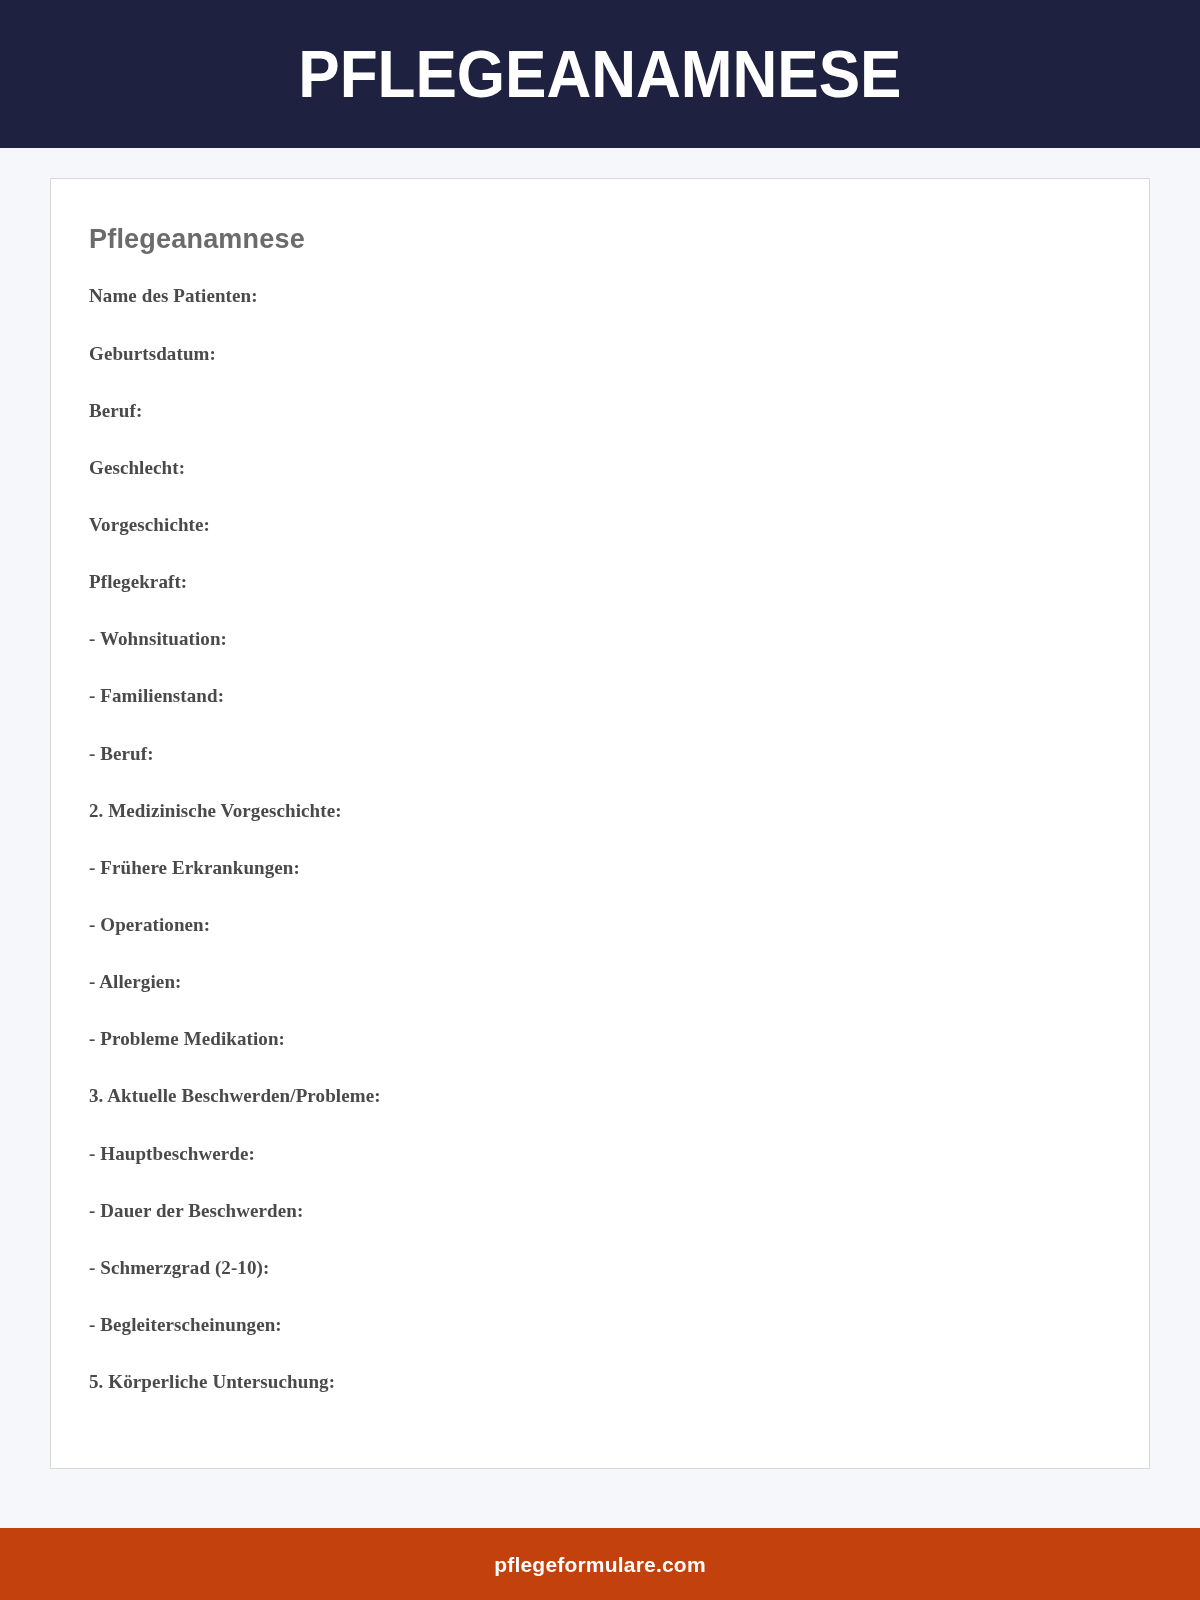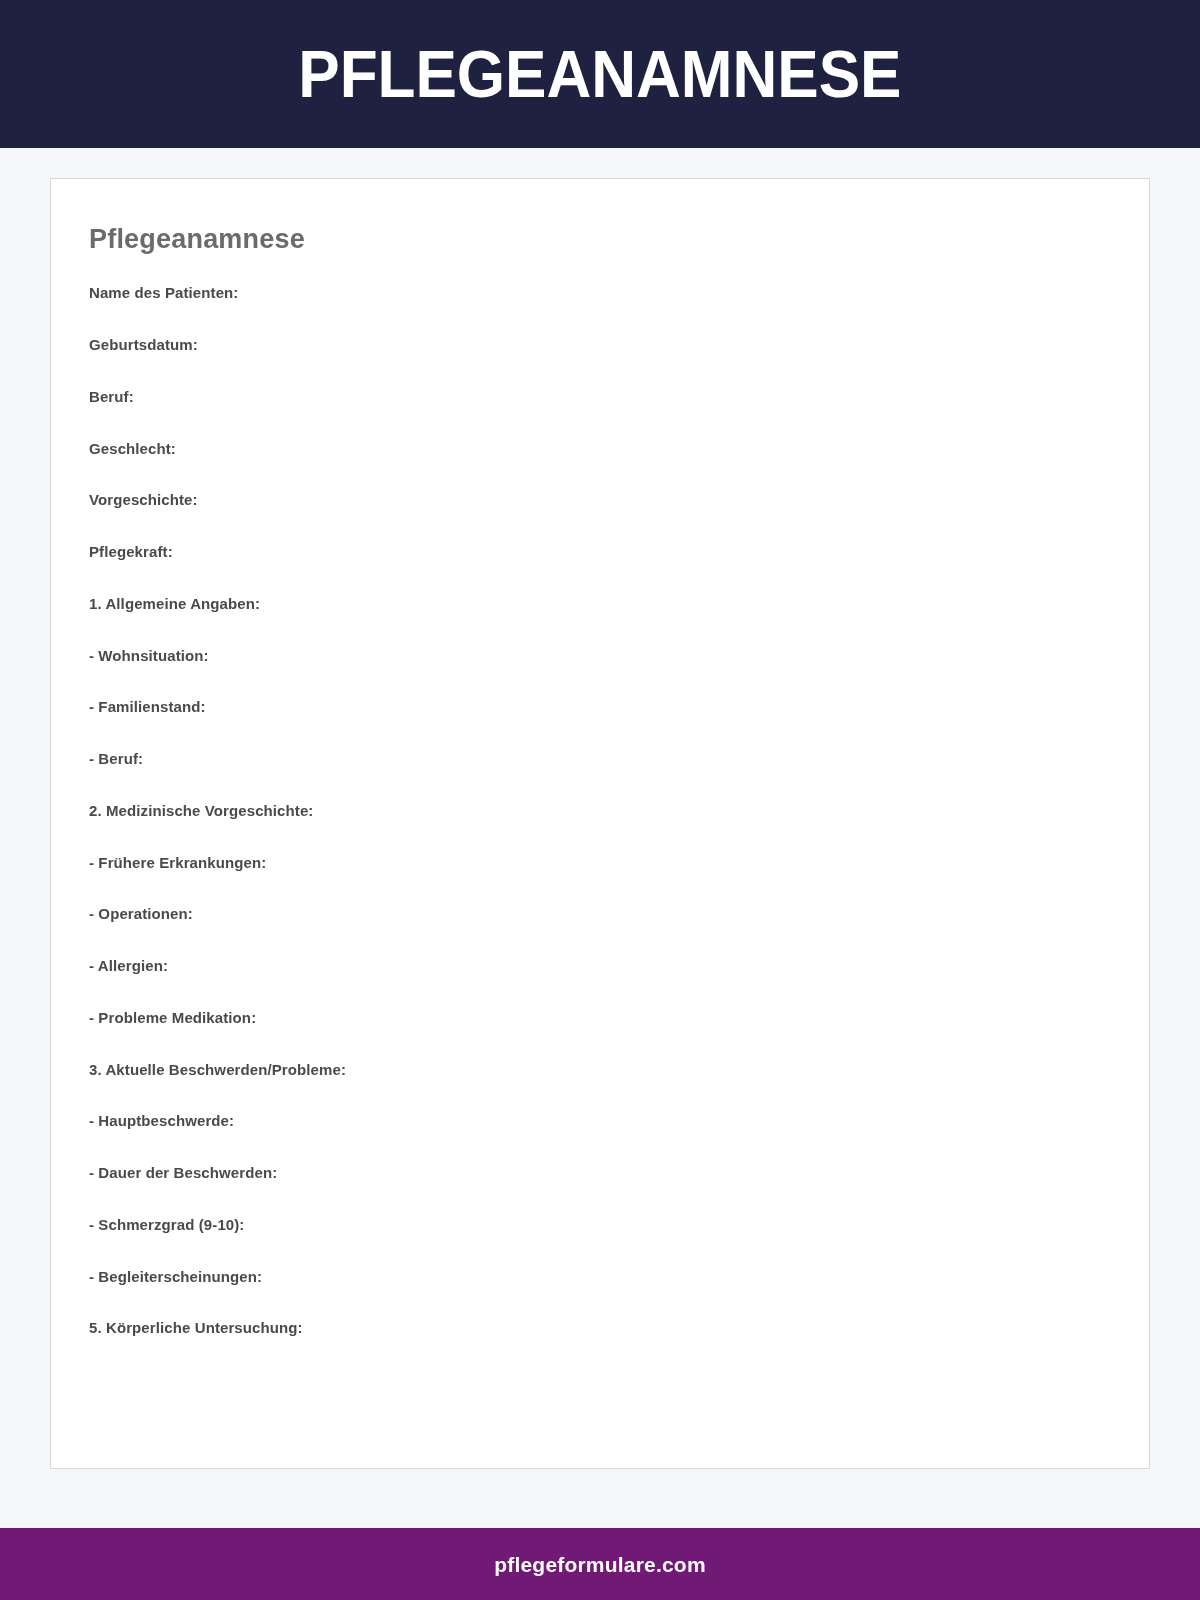--- a/index.html
+++ b/index.html
@@ -66,38 +66,39 @@
     letter-spacing: 0.2px;
   }
 
   .form-lines {
     margin: 0;
     padding: 0;
     list-style: none;
   }
 
   .form-line {
-    font-size: 15px;
+    font-size: 19px;
     font-weight: bold;
     color: #4a4a4a;
     line-height: 1.35;
     margin: 0 0 31.5px 0;
     letter-spacing: 0.1px;
     white-space: pre;
+    font-family: Liberation Serif, serif;
   }
   .form-line.section-start {
     margin-top: 28px;
   }
   .form-line:last-child {
     margin-bottom: 0;
   }
 
   
   .page-footer {
-    background: #701a75;
+    background: #c2410c;
     height: 72px;
     flex: 0 0 72px;
     display: flex;
     align-items: center;
     justify-content: center;
   }
   .page-footer-text {
     color: #ffffff;
     font-size: 21px;
     font-weight: bold;
@@ -119,33 +120,32 @@
 <main class="page-main">
   <section class="form-card">
     <h2 class="card-title">Pflegeanamnese</h2>
     <div class="form-lines">
         <p class="form-line">Name des Patienten:</p>
         <p class="form-line">Geburtsdatum:</p>
         <p class="form-line">Beruf:</p>
         <p class="form-line">Geschlecht:</p>
         <p class="form-line">Vorgeschichte:</p>
         <p class="form-line">Pflegekraft:</p>
-        <p class="form-line section-start">1. Allgemeine Angaben:</p>
         <p class="form-line">- Wohnsituation:</p>
         <p class="form-line">- Familienstand:</p>
         <p class="form-line">- Beruf:</p>
         <p class="form-line section-start">2. Medizinische Vorgeschichte:</p>
         <p class="form-line">- Frühere Erkrankungen:</p>
         <p class="form-line">- Operationen:</p>
         <p class="form-line">- Allergien:</p>
         <p class="form-line">- Probleme Medikation:</p>
         <p class="form-line section-start">3. Aktuelle Beschwerden/Probleme:</p>
         <p class="form-line">- Hauptbeschwerde:</p>
         <p class="form-line">- Dauer der Beschwerden:</p>
-        <p class="form-line">- Schmerzgrad (9-10):</p>
+        <p class="form-line">- Schmerzgrad (2-10):</p>
         <p class="form-line">- Begleiterscheinungen:</p>
         <p class="form-line section-start">5. Körperliche Untersuchung:</p>
       </div>
   </section>
   <div class="footer-spacer"></div>
 </main>
 
 <footer class="page-footer">
   <span class="page-footer-text">pflegeformulare.com</span>
 </footer>

